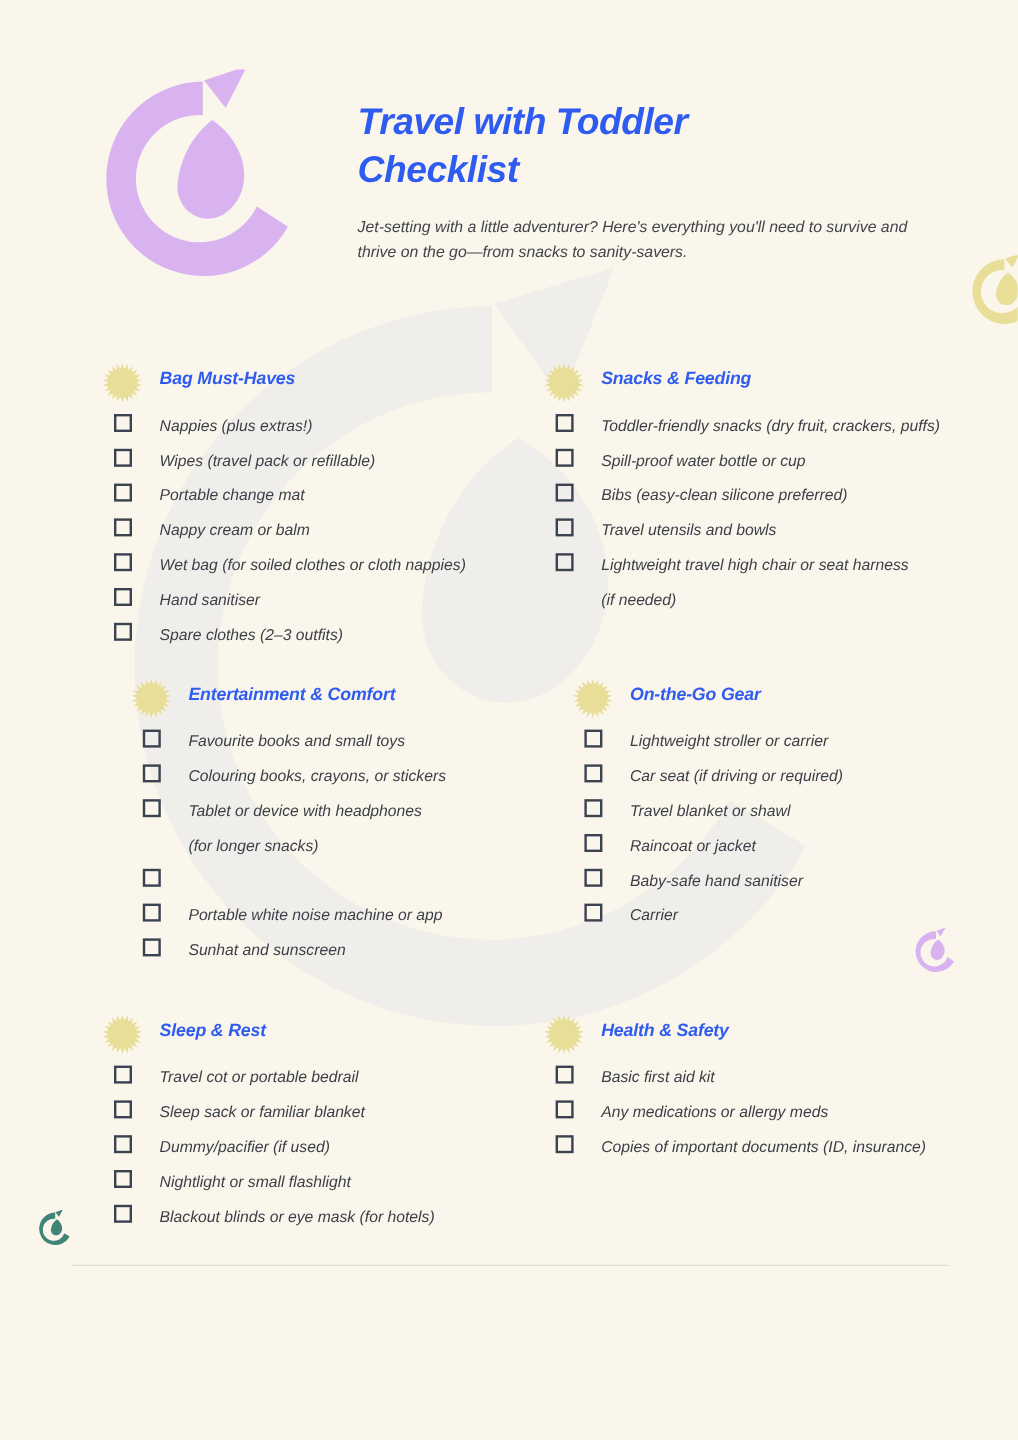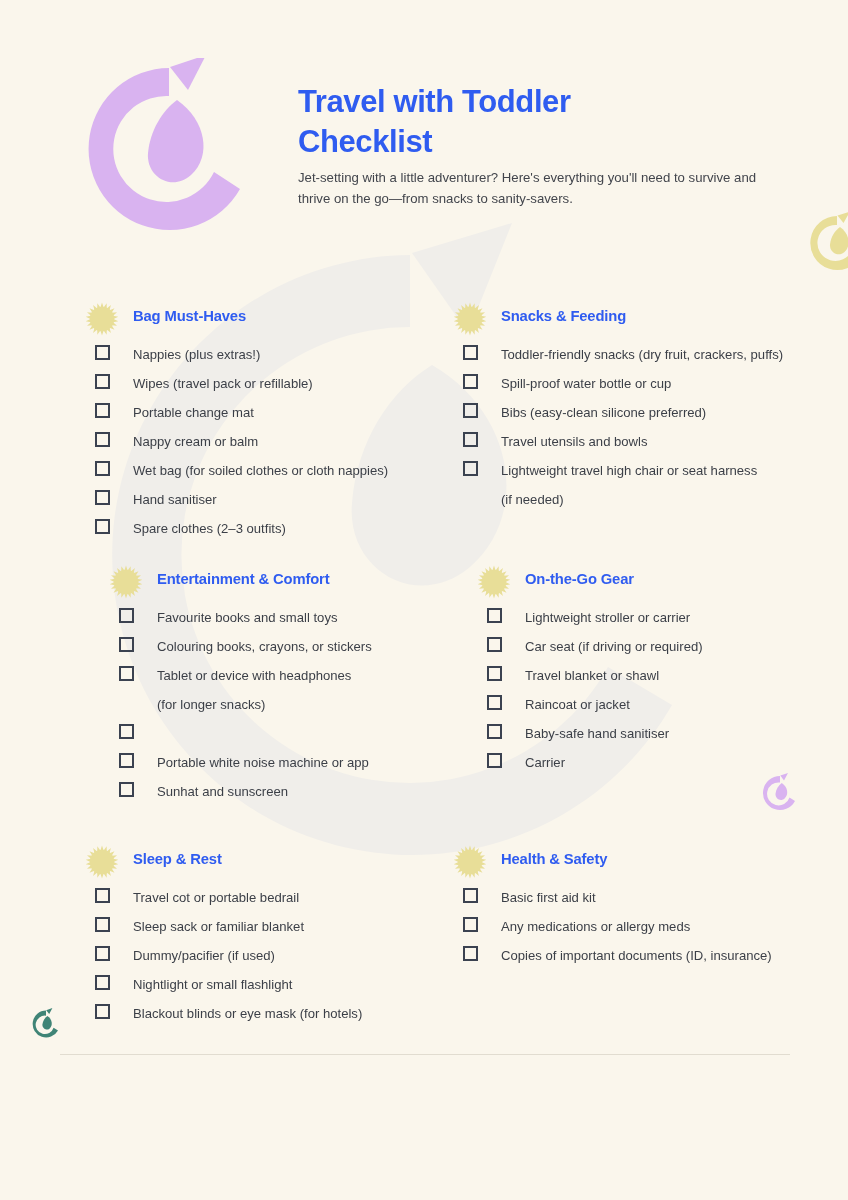--- a/index.html
+++ b/index.html
@@ -15,20 +15,21 @@
     position: relative;
   }
 
   
   .page {
     position: relative;
     width: 848px;
     height: 1072px;
     overflow: hidden;
     background: #faf6ec;
+    font-style: italic;
   }
 
   
   .bg-watermark {
     position: absolute;
     left: 60px;
     top: 215px;
     width: 700px;
     height: 760px;
     opacity: 1;
@@ -60,21 +61,21 @@
   }
   .title {
     color: #2f5cf0;
     font-size: 31px;
     font-weight: bold;
     line-height: 1.28;
     letter-spacing: -0.4px;
     margin: 0;
   }
   .subtitle {
-    margin: 7px 0 0 0;
+    margin: 18px 0 0 0;
     color: #42454c;
     font-size: 13.2px;
     line-height: 1.55;
     max-width: 470px;
   }
 
   
   .edge-mark {
     position: absolute;
     z-index: 1;

